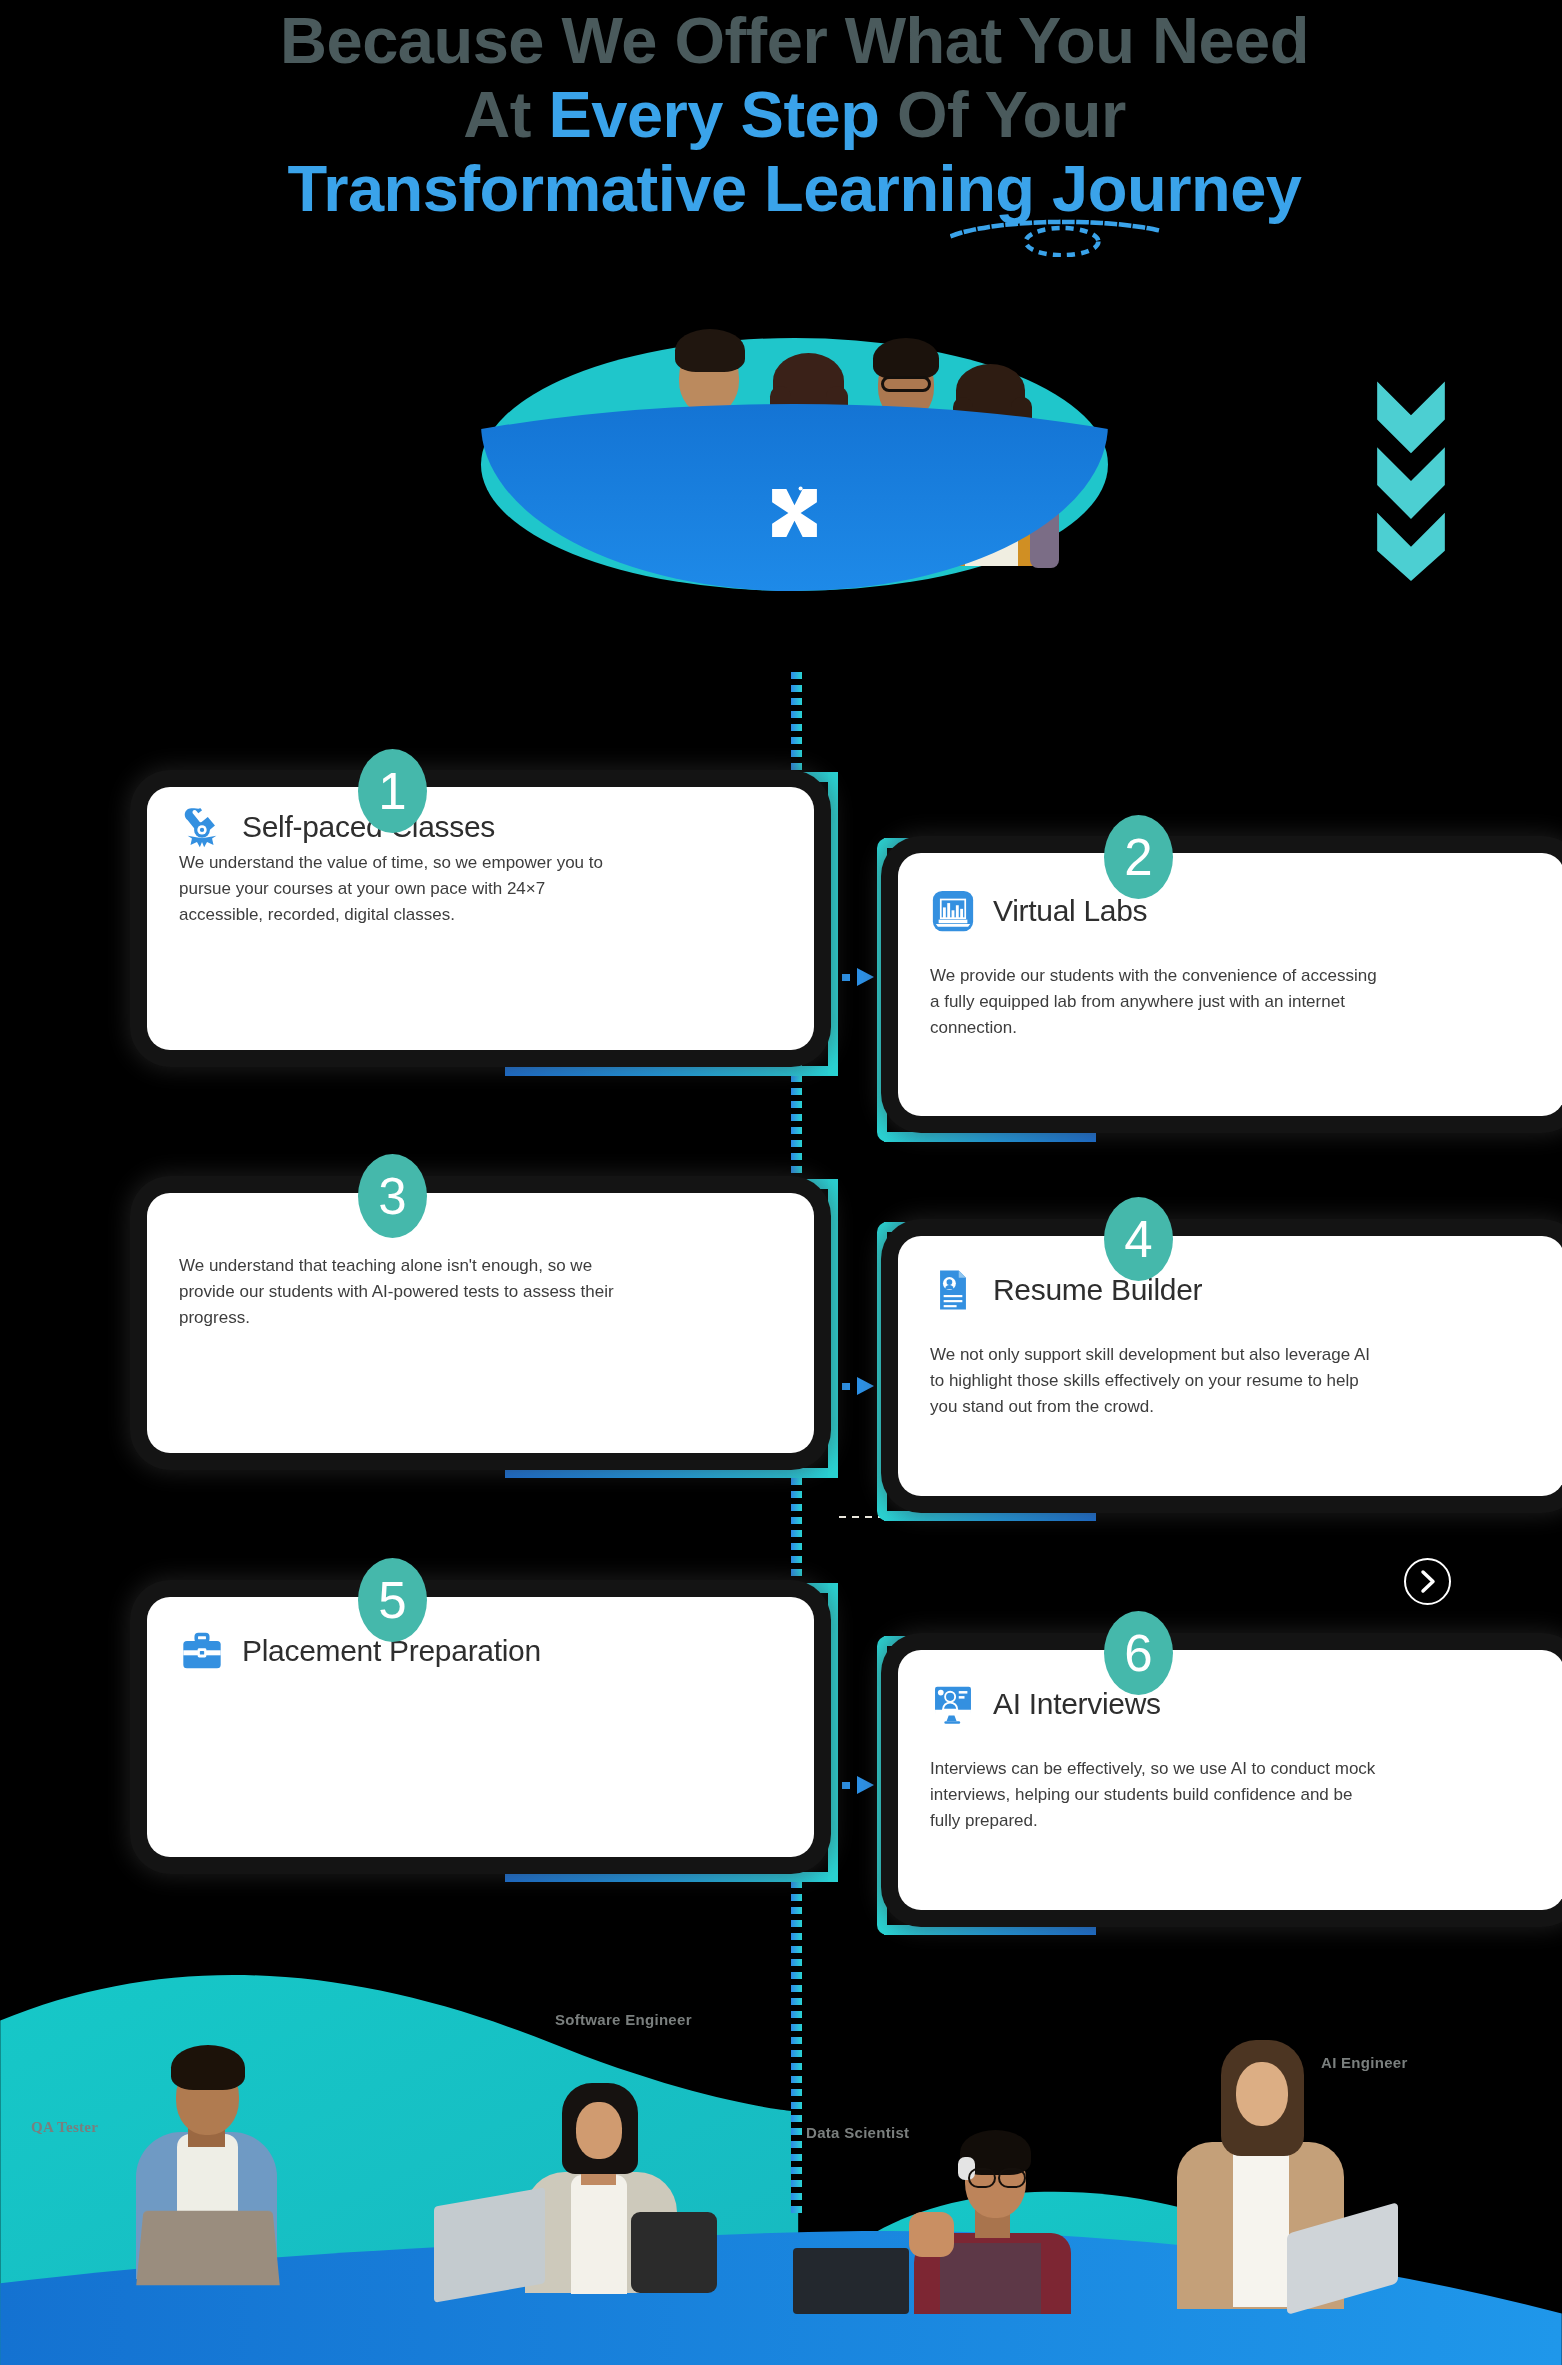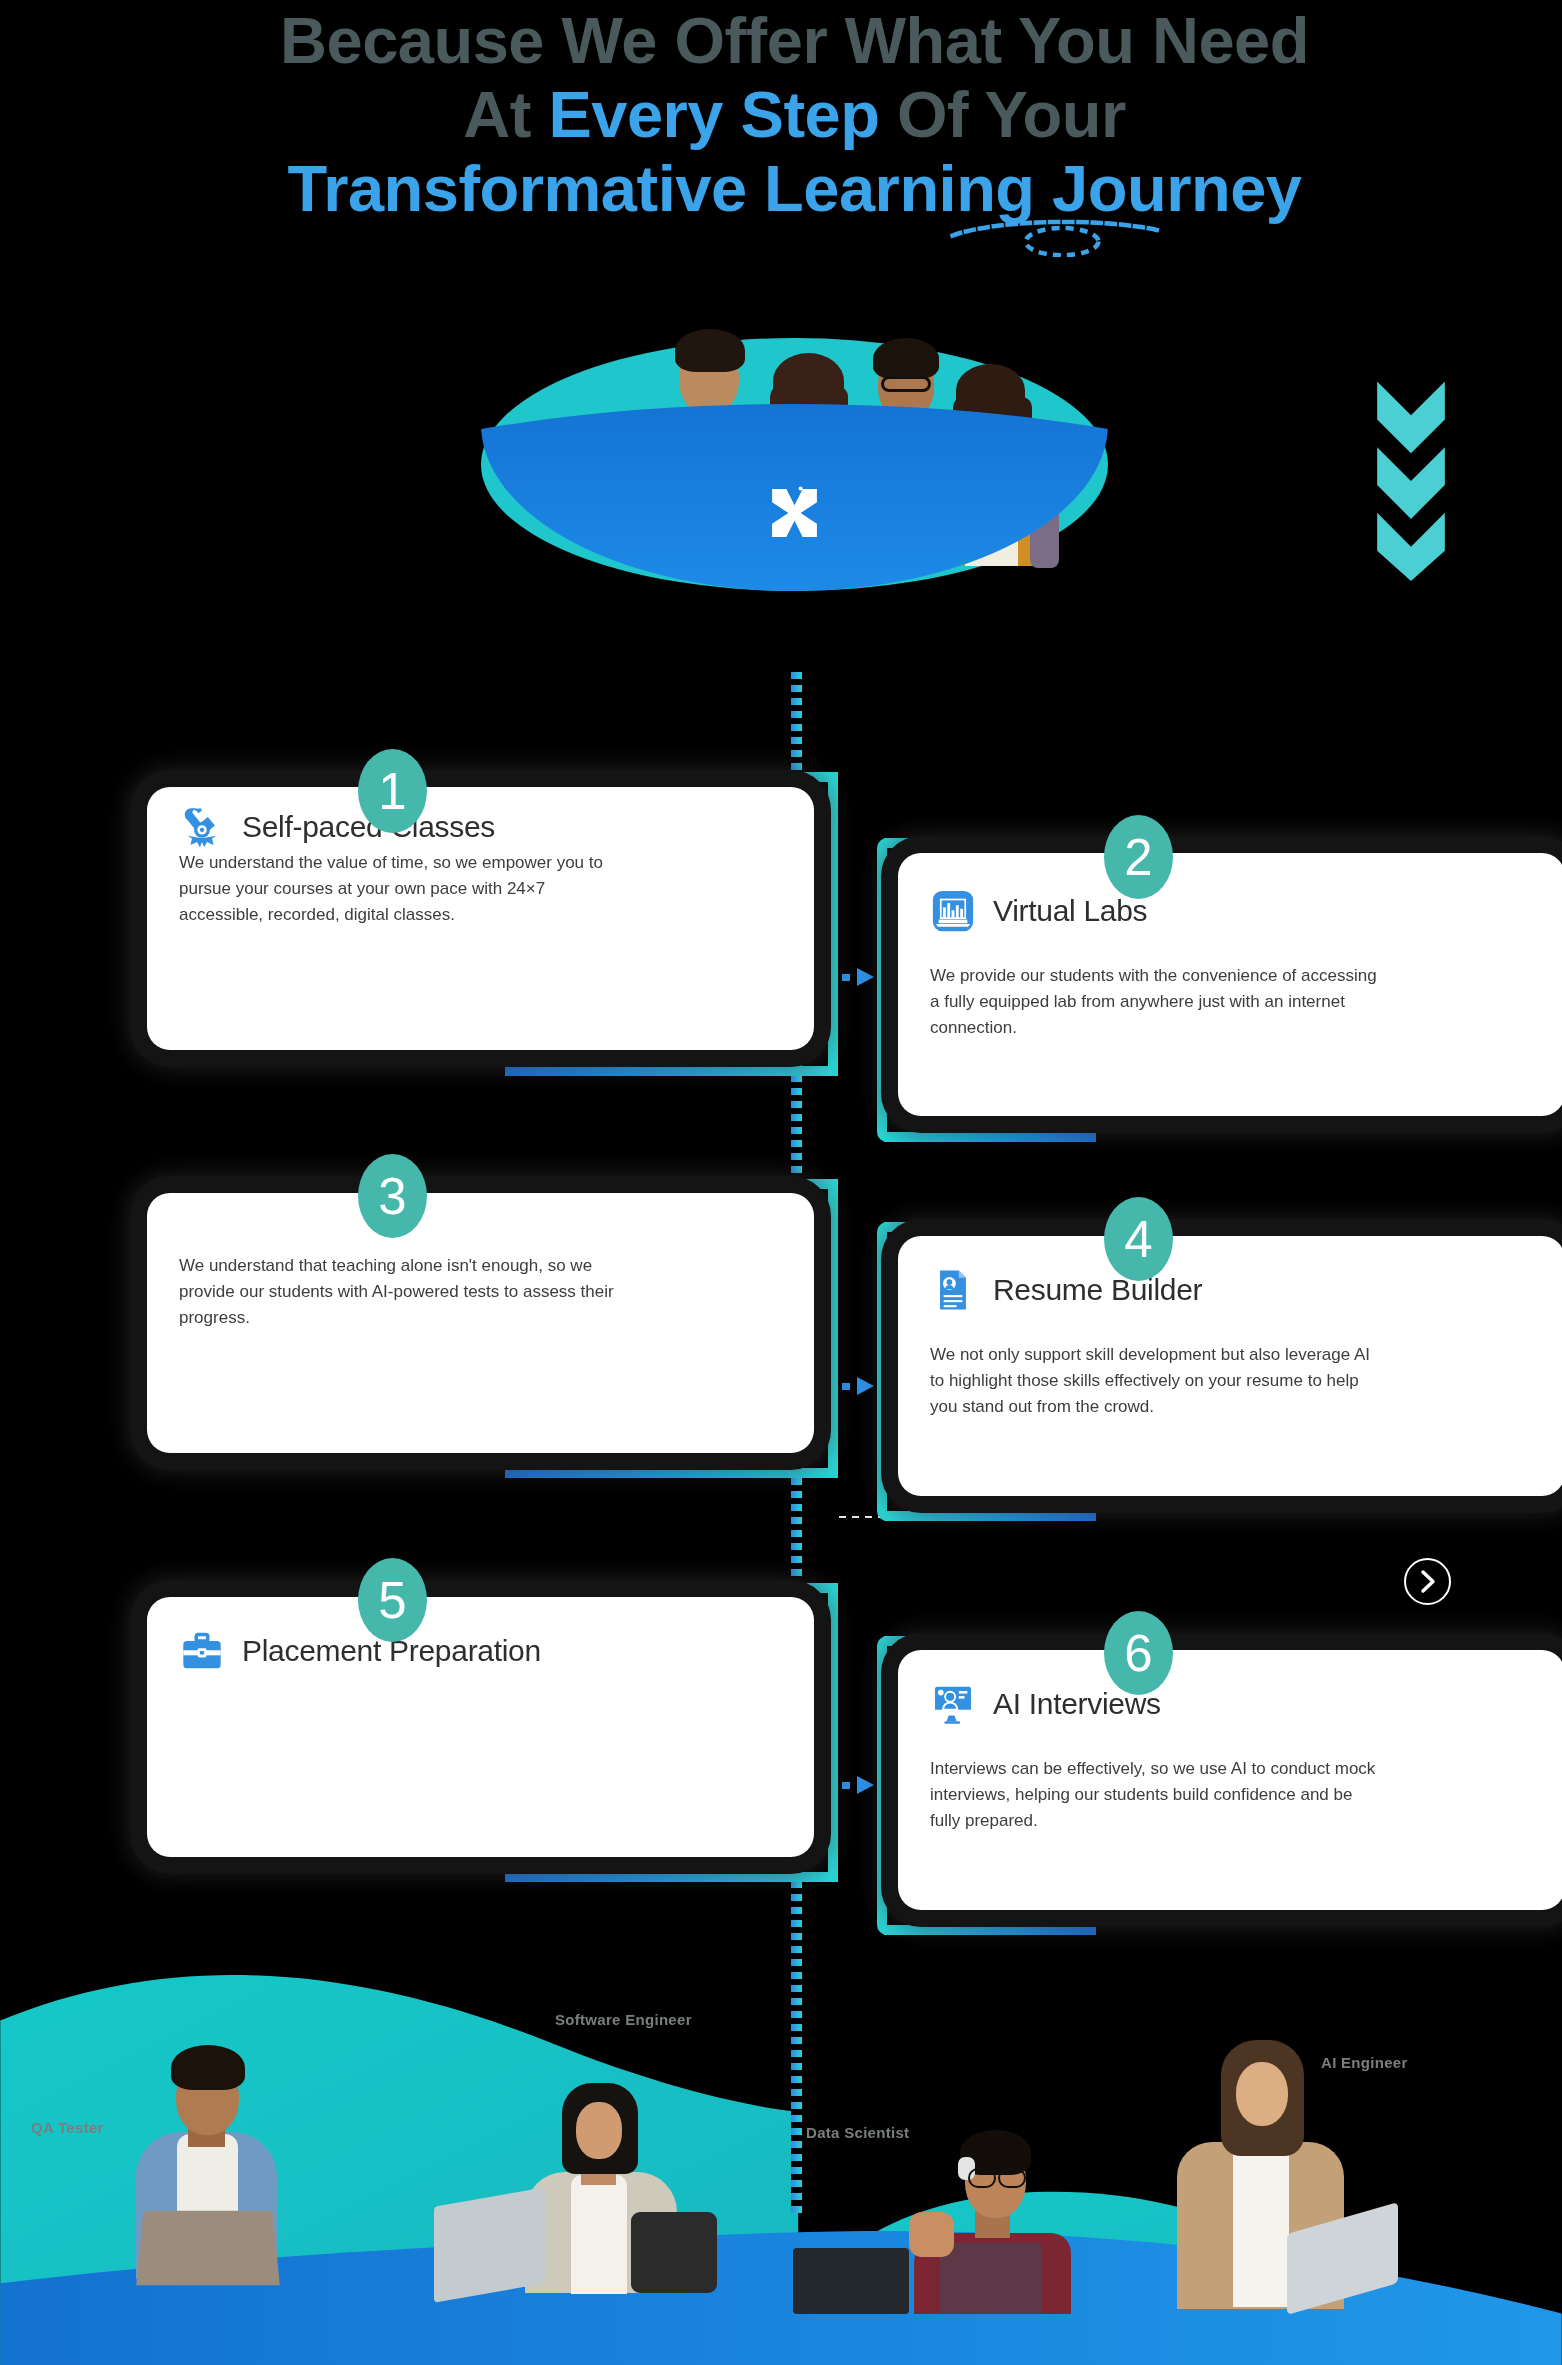--- a/index.html
+++ b/index.html
@@ -433,21 +433,21 @@
   </svg>
 
   <div class="person" style="left:101px; top:81px; width:212px; height:243px;">
     <div style="position:absolute;left:35px;top:91px;width:141px;height:147px;background:#6f9ac4;border-radius:45px 45px 0 0;"></div>
     <div style="position:absolute;left:76px;top:93px;width:61px;height:144px;background:#eeeee6;border-radius:13px 13px 0 0;"></div>
     <div style="position:absolute;left:87px;top:76px;width:37px;height:30px;background:#9b6842;"></div>
     <div style="position:absolute;left:75px;top:18px;width:63px;height:76px;background:#b07b50;border-radius:50% 50% 46% 46%;"></div>
     <div style="position:absolute;left:70px;top:4px;width:74px;height:45px;background:#1c1209;border-radius:50% 50% 30% 30%;"></div>
     <div style="position:absolute;left:39px;top:167px;width:136px;height:76px;background:#9a8d7e;border-radius:5px 5px 0 0;transform:perspective(152px) rotateX(12deg);"></div>
   </div>
-  <div class="role-label" style="left:31px; top:159px;">QA Tester</div>
+  <div class="role-label" style="left:31px; top:159px;font-family:Liberation Serif, serif;">QA Tester</div>
 
   <div class="person" style="left:505px; top:111px; width:202px; height:212px;">
     <div style="position:absolute;left:20px;top:101px;width:152px;height:121px;background:#cdc9bb;border-radius:40px 40px 0 0;"></div>
     <div style="position:absolute;left:66px;top:104px;width:56px;height:119px;background:#f3f1ea;border-radius:11px 11px 0 0;"></div>
     <div style="position:absolute;left:76px;top:86px;width:35px;height:28px;background:#c08a62;"></div>
     <div style="position:absolute;left:65px;top:25px;width:59px;height:72px;background:#d09b70;border-radius:50% 50% 46% 46%;"></div>
     <div style="position:absolute;left:57px;top:12px;width:76px;height:91px;background:#161210;border-radius:30px 30px 13px 13px;"></div>
     <div style="position:absolute;left:71px;top:31px;width:46px;height:57px;background:#d09b70;border-radius:46% 46% 46% 46%;"></div>
     <div style="position:absolute;left:-71px;top:126px;width:111px;height:96px;background:#c4cbcf;border-radius:4px;transform:skewY(-10deg);"></div>
     <div style="position:absolute;left:126px;top:141px;width:86px;height:81px;background:#2b2b2b;border-radius:9px;"></div>

